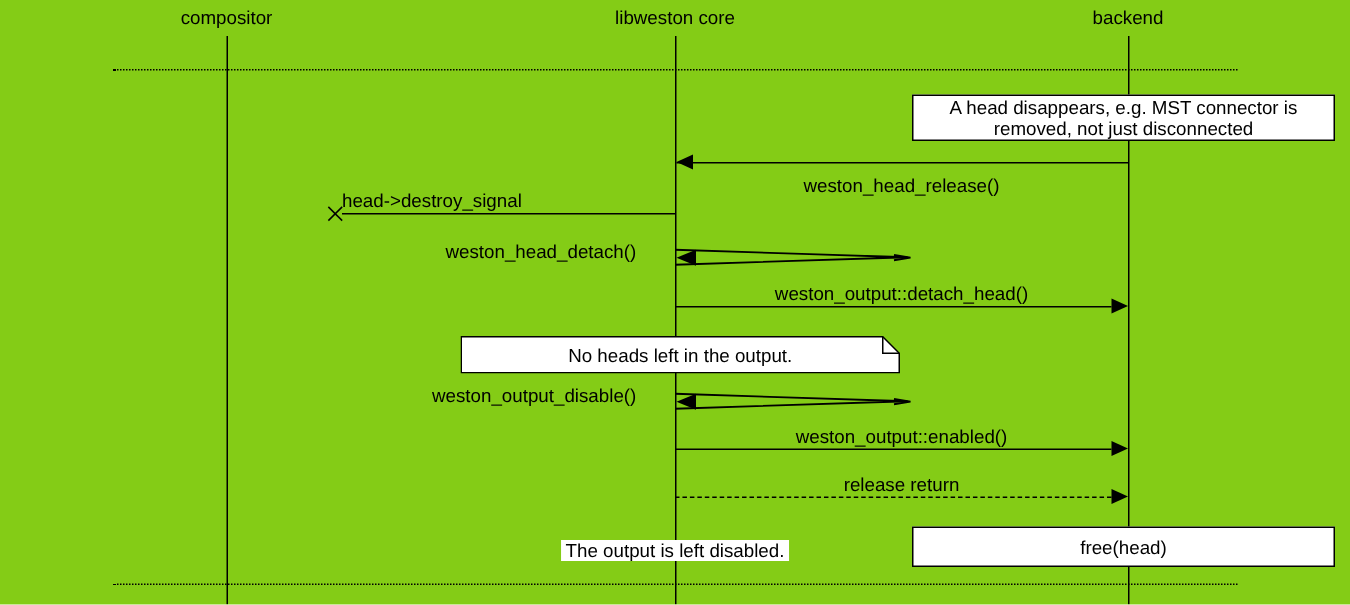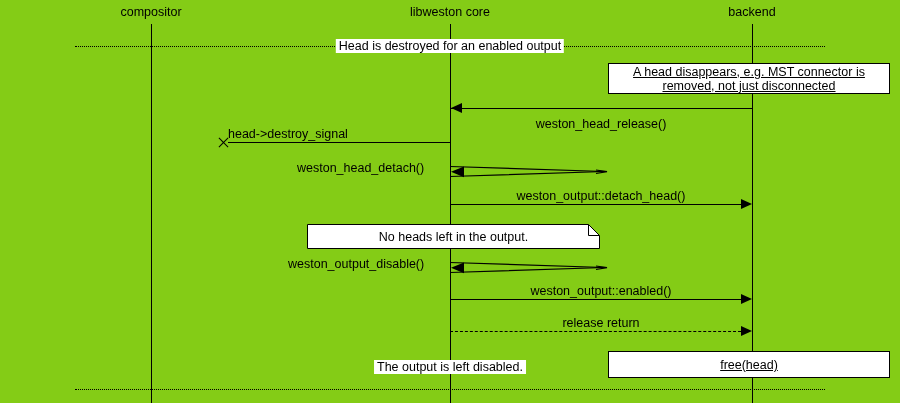--- a/index.html
+++ b/index.html
@@ -103,21 +103,20 @@
     border: 1px solid #000000;
     background: #ffffff;
     font-size: 12.5px;
     color: #000000;
     text-align: center;
     line-height: 14px;
     display: flex;
     align-items: center;
     justify-content: center;
     padding: 1px 4px;
-    text-decoration: underline;
   }
   .note-box.folded {
     border: none;
     background: transparent;
     padding: 12px;
     display: block;
   }
   .note-box.folded .fold-svg {
     position: absolute;
     left: 0;
@@ -146,21 +145,20 @@
 
   <div class="participant-label" style="left:151px; top:5px;">compositor</div>
   <div class="participant-label" style="left:450px; top:5px;">libweston core</div>
   <div class="participant-label" style="left:752px; top:5px;">backend</div>
 
   <div class="lifeline" style="left:151px; top:24px; height:379px;"></div>
   <div class="lifeline" style="left:450px; top:24px; height:379px;"></div>
   <div class="lifeline" style="left:752px; top:24px; height:379px;"></div>
 
   <div class="divider-line" style="left:75px; top:46px; width:750px;"></div>
-  <div class="divider-label" style="left:450px; top:46px;">Head is destroyed for an enabled output</div>
 
   <div class="note-box" style="left:608px; top:63px; width:282px; height:31px; flex-direction:column;">
     <span>A head disappears, e.g. MST connector is</span>
     <span>removed, not just disconnected</span>
   </div>
 
   <div class="msg-label" style="left:601px; top:93px;margin-top:24px;">weston_head_release()</div>
   <div class="msg-line" style="left:451px; top:108px; width:301px;"></div>
   <div class="arrowhead left" style="left:451px; top:103px;"></div>
 

